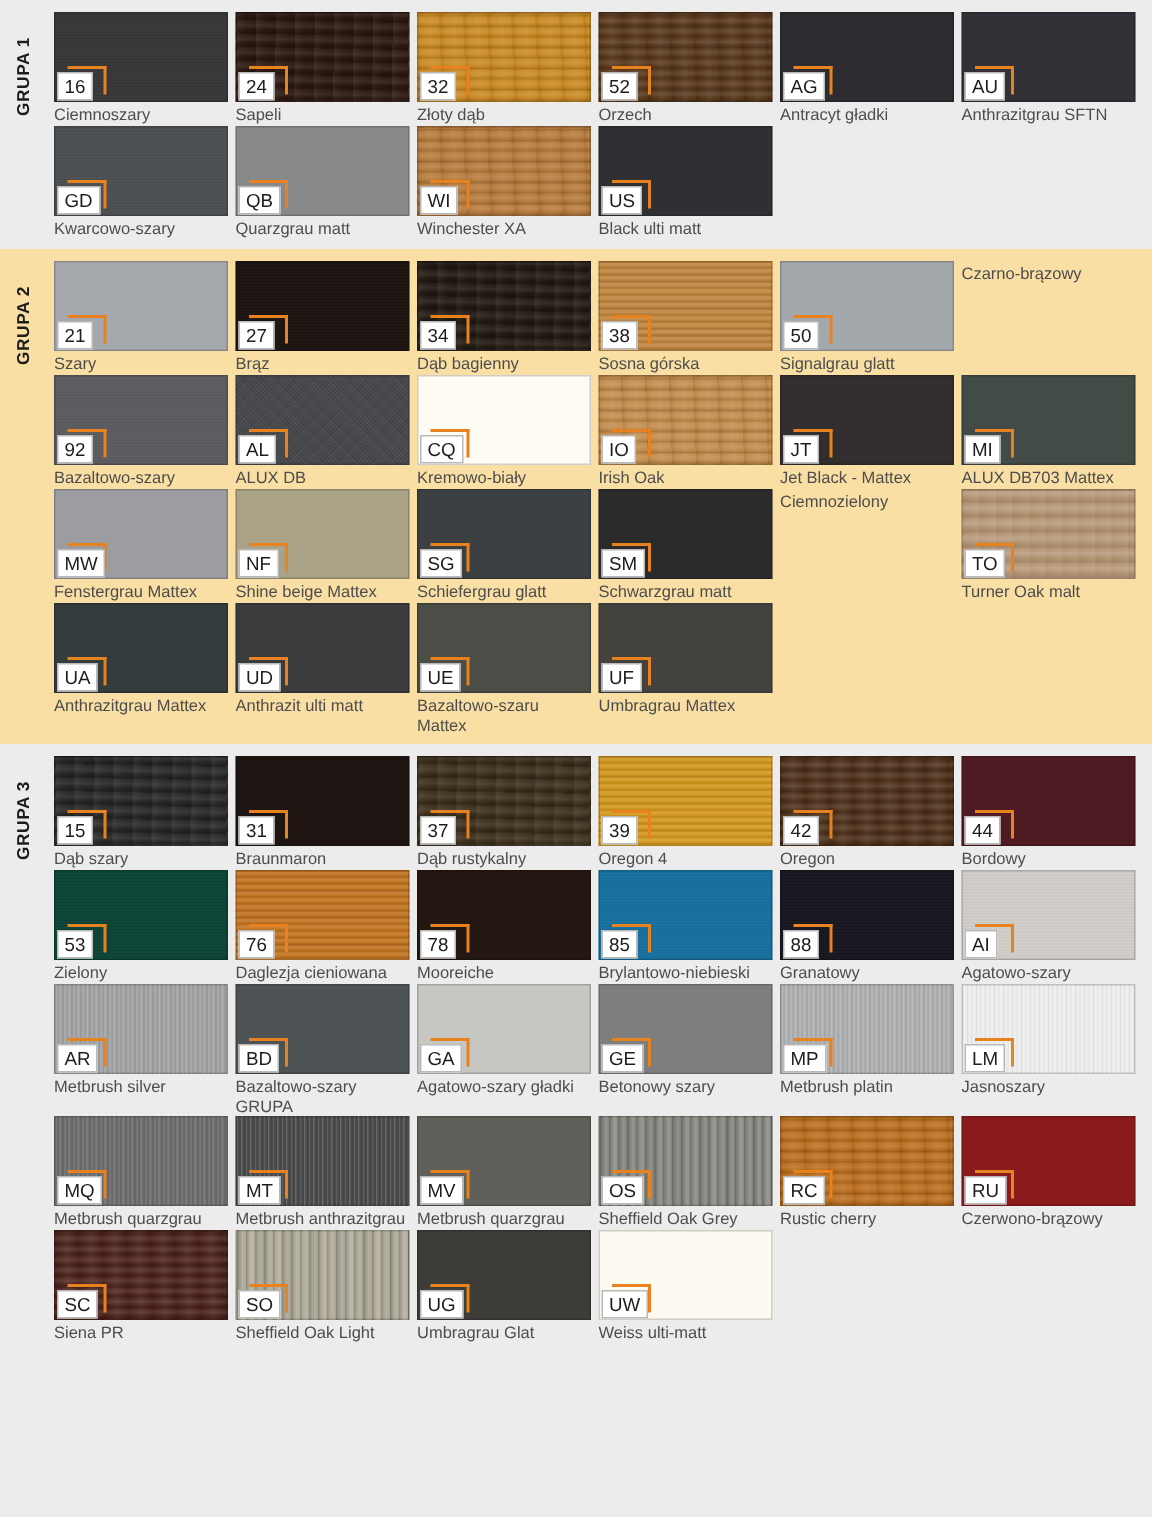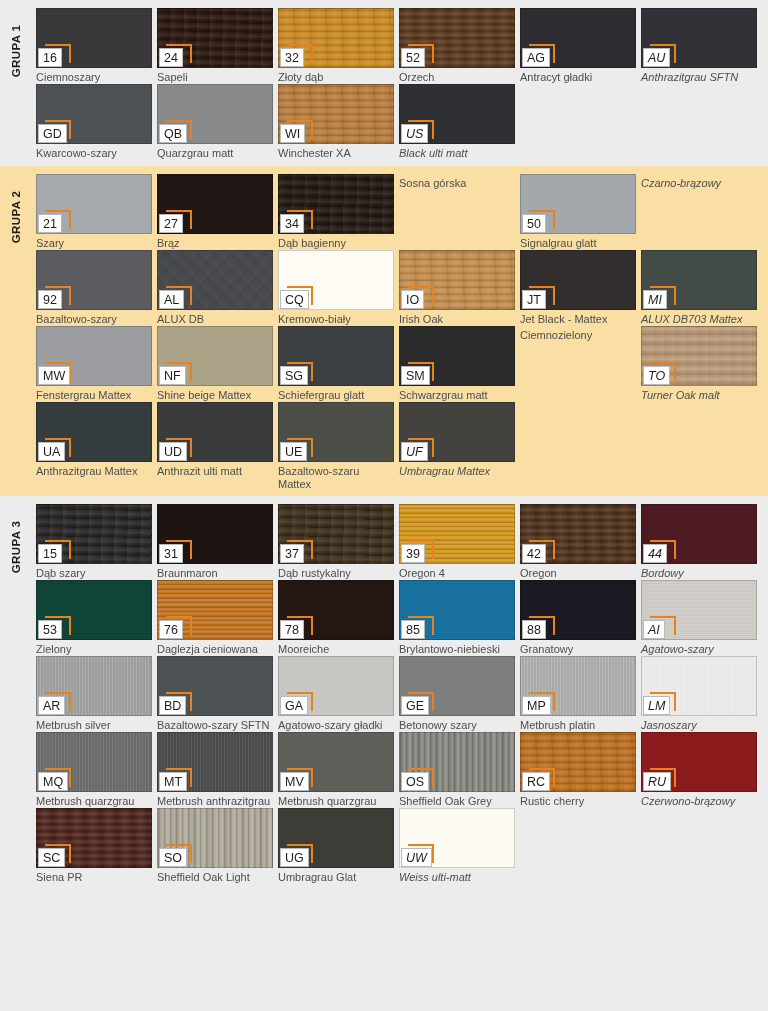--- a/index.html
+++ b/index.html
@@ -55,21 +55,21 @@
   }
   .row {
     display: flex;
     flex-wrap: nowrap;
   }
   .cell {
     width: 116px;
     margin-right: 5px;
     box-sizing: border-box;
   }
-  .cell:last-child { margin-right: 4px; font-style: italic; }
+  .cell:last-child { margin-right: 4px; }
 
   .swatch-wrap {
     position: relative;
     width: 116px;
     height: 60px;
     box-sizing: border-box;
   }
   .swatch {
     position: absolute;
     inset: 0;
@@ -227,20 +227,24 @@
             <div class="cell-name">Brąz</div>
           </div>
           <div class="cell">
             <div class="swatch-wrap">
               <div class="swatch" style="background: repeating-linear-gradient(1deg, rgba(0, 0, 0, 0.3) 0px, rgba(0, 0, 0, 0) 3px, rgba(255, 255, 255, 0.08) 5px, rgba(0, 0, 0, 0) 9px), repeating-linear-gradient(91deg, rgba(255, 255, 255, 0.05) 0px, rgba(0, 0, 0, 0) 6px, rgba(0, 0, 0, 0.12) 13px), linear-gradient(rgb(36, 28, 20), rgb(36, 28, 20));"></div>
               <div class="badge"><div class="bracket"></div><div class="code">34</div></div>
             </div>
             <div class="cell-name">Dąb bagienny</div>
           </div>
           <div class="cell">
+            <div class="swatch-wrap">
+              <div class="swatch" style="background: repeating-linear-gradient(0deg, rgba(0, 0, 0, 0.17) 0px, rgba(0, 0, 0, 0) 1.5px, rgba(255, 255, 255, 0.13) 3px, rgba(0, 0, 0, 0) 4.5px), linear-gradient(rgb(191, 134, 64), rgb(191, 134, 64));"></div>
+              <div class="badge"><div class="bracket"></div><div class="code">38</div></div>
+            </div>
             <div class="cell-name">Sosna górska</div>
           </div>
           <div class="cell">
             <div class="swatch-wrap">
               <div class="swatch" style="background: linear-gradient(rgb(163, 168, 173), rgb(163, 168, 173));"></div>
               <div class="badge"><div class="bracket"></div><div class="code">50</div></div>
             </div>
             <div class="cell-name">Signalgrau glatt</div>
           </div>
           <div class="cell">
@@ -462,21 +466,21 @@
               <div class="swatch" style="background: repeating-linear-gradient(90deg, rgba(255, 255, 255, 0.16) 0px, rgba(0, 0, 0, 0) 1px, rgba(0, 0, 0, 0.1) 2px, rgba(0, 0, 0, 0) 3px), linear-gradient(rgb(163, 165, 167), rgb(163, 165, 167));"></div>
               <div class="badge"><div class="bracket"></div><div class="code">AR</div></div>
             </div>
             <div class="cell-name">Metbrush silver</div>
           </div>
           <div class="cell">
             <div class="swatch-wrap">
               <div class="swatch" style="background: linear-gradient(rgb(77, 82, 85), rgb(77, 82, 85));"></div>
               <div class="badge"><div class="bracket"></div><div class="code">BD</div></div>
             </div>
-            <div class="cell-name">Bazaltowo-szary SFTN</div>
+            <div class="cell-name">Bazaltowo-szary GRUPA</div>
           </div>
           <div class="cell">
             <div class="swatch-wrap">
               <div class="swatch" style="background: linear-gradient(rgb(198, 199, 194), rgb(198, 199, 194));"></div>
               <div class="badge"><div class="bracket"></div><div class="code">GA</div></div>
             </div>
             <div class="cell-name">Agatowo-szary gładki</div>
           </div>
           <div class="cell">
             <div class="swatch-wrap">

